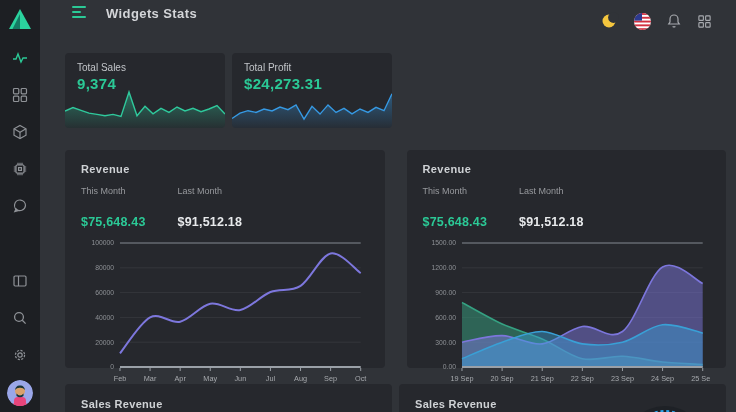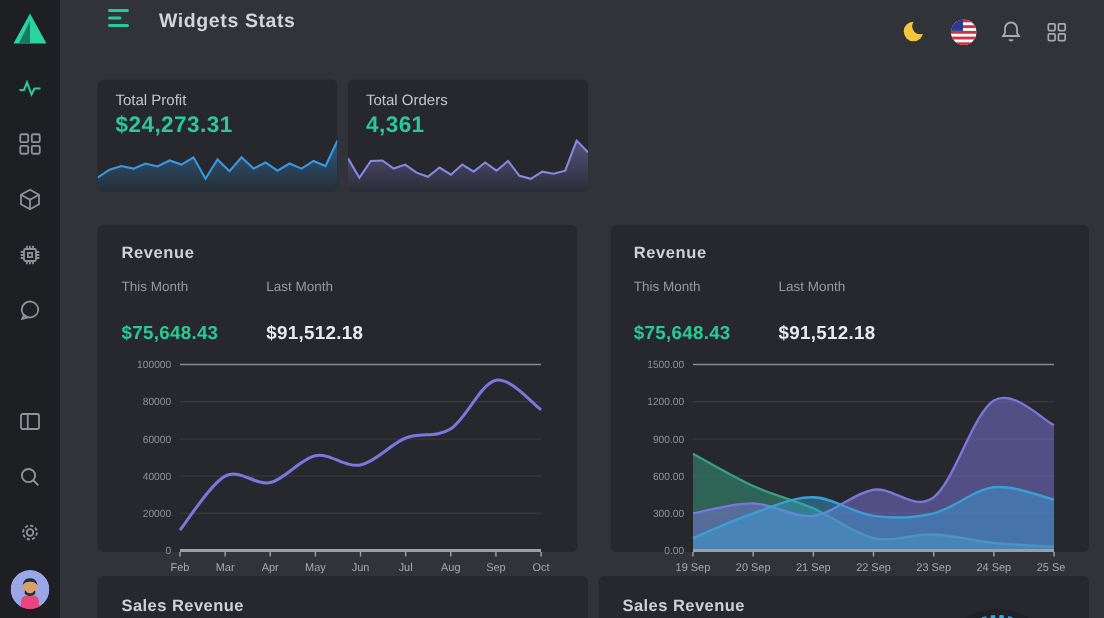--- a/index.html
+++ b/index.html
@@ -151,45 +151,45 @@
           <rect x="2" y="9.2" width="4.8" height="4.8" rx="0.8"></rect>
           <rect x="9.2" y="9.2" width="4.8" height="4.8" rx="0.8"></rect>
       </svg>
     </div>
   </div>
 
   <div class="content">
 
     <div class="stats">
       <div class="stat-card">
+        <div class="stat-label">Total Sales</div>
+        <div class="stat-value">9,374</div>
+        <svg width="160" height="40" viewBox="0 0 160 40" preserveAspectRatio="none">
+            <defs>
+              <linearGradient id="grad0" x1="0" y1="0" x2="0" y2="1">
+                <stop offset="0%" stop-color="#2fc99c" stop-opacity="0.45"></stop>
+                <stop offset="100%" stop-color="#2fc99c" stop-opacity="0.05"></stop>
+              </linearGradient>
+            </defs>
+            <path d="M0,23L8,19.6L16,22.4L24,25.1L32,26.4L40,27.8L48,26.4L56,28.5L64,4L72,27.8L80,18.3L88,25.8L96,20.3L104,24.4L112,19L120,23L128,20.3L136,23.7L144,21L152,17.6L160,26.1L160,40L0,40Z" fill="url(#grad0)"></path>
+            <path d="M0,23L8,19.6L16,22.4L24,25.1L32,26.4L40,27.8L48,26.4L56,28.5L64,4L72,27.8L80,18.3L88,25.8L96,20.3L104,24.4L112,19L120,23L128,20.3L136,23.7L144,21L152,17.6L160,26.1" fill="none" stroke="#2fc99c" stroke-width="1.4"></path>
+          </svg>
+      </div>
+      <div class="stat-card">
         <div class="stat-label">Total Profit</div>
         <div class="stat-value">$24,273.31</div>
         <svg width="160" height="40" viewBox="0 0 160 40" preserveAspectRatio="none">
             <defs>
               <linearGradient id="grad1" x1="0" y1="0" x2="0" y2="1">
                 <stop offset="0%" stop-color="#3699e3" stop-opacity="0.45"></stop>
                 <stop offset="100%" stop-color="#3699e3" stop-opacity="0.05"></stop>
               </linearGradient>
             </defs>
             <path d="M0,30.5L8,25.1L16,22.7L24,24.4L32,21L40,23L48,19L56,21.7L64,16.9L72,31.2L80,18.3L88,26.1L96,16.9L104,24.4L112,20.3L120,25.8L128,21L136,24.4L144,19.3L152,22.7L160,5.7L160,40L0,40Z" fill="url(#grad1)"></path>
             <path d="M0,30.5L8,25.1L16,22.7L24,24.4L32,21L40,23L48,19L56,21.7L64,16.9L72,31.2L80,18.3L88,26.1L96,16.9L104,24.4L112,20.3L120,25.8L128,21L136,24.4L144,19.3L152,22.7L160,5.7" fill="none" stroke="#3699e3" stroke-width="1.4"></path>
-          </svg>
-      </div>
-      <div class="stat-card">
-        <div class="stat-label">Total Orders</div>
-        <div class="stat-value">4,361</div>
-        <svg width="160" height="40" viewBox="0 0 160 40" preserveAspectRatio="none">
-            <defs>
-              <linearGradient id="grad2" x1="0" y1="0" x2="0" y2="1">
-                <stop offset="0%" stop-color="#8a87e0" stop-opacity="0.45"></stop>
-                <stop offset="100%" stop-color="#8a87e0" stop-opacity="0.05"></stop>
-              </linearGradient>
-            </defs>
-            <path d="M0,17.6L7.6,30.5L15.2,19.3L22.9,19L30.5,24.4L38.1,21.7L45.7,27.1L53.3,29.8L61,23.7L68.6,28.5L76.2,21.7L83.8,26.4L91.4,20.3L99,25.8L106.7,19.3L114.3,29.2L121.9,31.2L129.5,26.4L137.1,27.8L144.8,25.8L152.4,5.7L160,13.5L160,40L0,40Z" fill="url(#grad2)"></path>
-            <path d="M0,17.6L7.6,30.5L15.2,19.3L22.9,19L30.5,24.4L38.1,21.7L45.7,27.1L53.3,29.8L61,23.7L68.6,28.5L76.2,21.7L83.8,26.4L91.4,20.3L99,25.8L106.7,19.3L114.3,29.2L121.9,31.2L129.5,26.4L137.1,27.8L144.8,25.8L152.4,5.7L160,13.5" fill="none" stroke="#8a87e0" stroke-width="1.4"></path>
           </svg>
       </div>
     </div>
 
     <div class="row2">
       <div class="chart-card">
         <div class="chart-title">Revenue</div>
         <div class="chart-sub">
           <div>
             <div class="sub-label">This Month</div>

